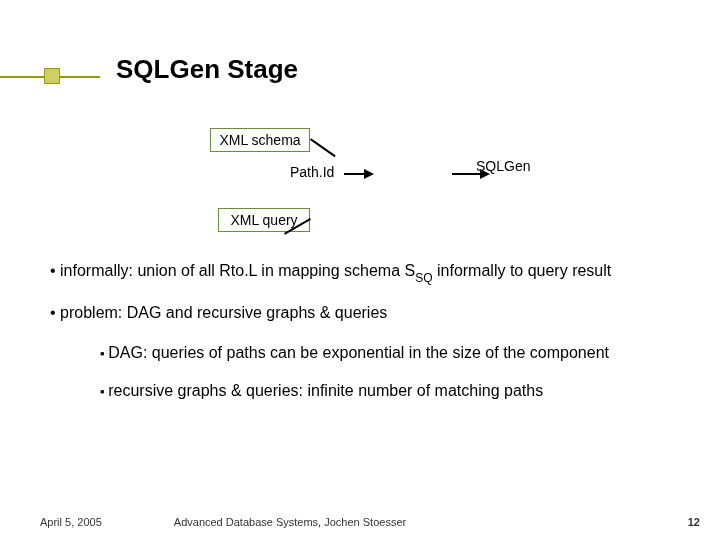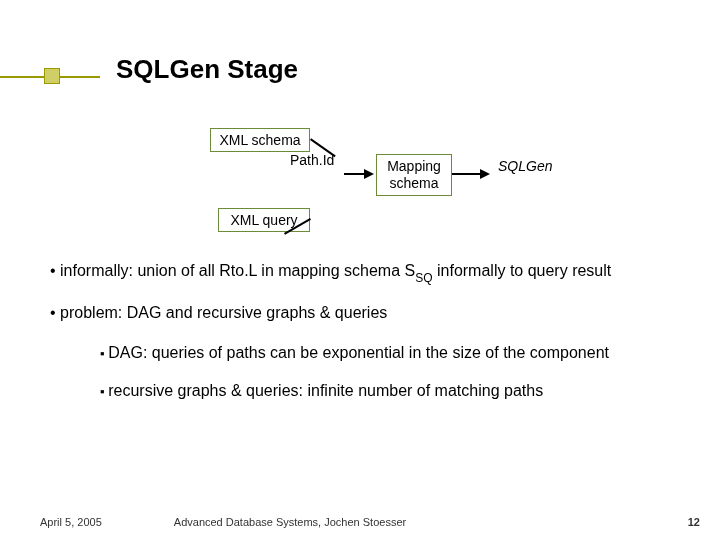--- a/index.html
+++ b/index.html
@@ -142,32 +142,30 @@
     <div class="title-box"></div>
     <div class="title-text">SQLGen Stage</div>
   </div>
 
   <div class="diagram">
 
     <div class="dbox" style="left:210px; top:18px; width:100px; height:24px;">XML schema</div>
 
     <div class="arrow-line-v" style="left:310px; top:30px; height:30px; transform:rotate(-55deg); transform-origin:top left;"></div>
 
-    <div class="dlabel" style="left:290px; top:42px;">Path.Id</div>
+    <div class="dlabel" style="left:290px; top:54px;">Path.Id</div>
 
     <div class="arrow-line" style="left:344px; top:63px; width:22px;"></div>
     <div class="arrow-head-r" style="left:364px; top:59px;"></div>
 
-    <div class="dbox" style="left:376px; top:44px; width:76px; height:42px; white-space:pre;">Mapping
-schema</div>
 
     <div class="arrow-line" style="left:452px; top:63px; width:30px;"></div>
     <div class="arrow-head-r" style="left:480px; top:59px;"></div>
 
-    <div class="dlabel" style="left:498px; top:48px;font-style:italic;">SQLGen</div>
+    <div class="dlabel" style="left:476px; top:48px;">SQLGen</div>
 
     <div class="dbox" style="left:218px; top:98px; width:92px; height:24px;">XML query</div>
 
     <div class="arrow-line-v" style="left:310px; top:108px; height:30px; transform:rotate(60deg); transform-origin:top left;"></div>
   </div>
 
   <div class="body">
     <p class="bull1">
       <span>informally: union of all Rto.L in mapping schema S</span><span class="sub">SQ</span><span> informally to query result</span>
     </p>

